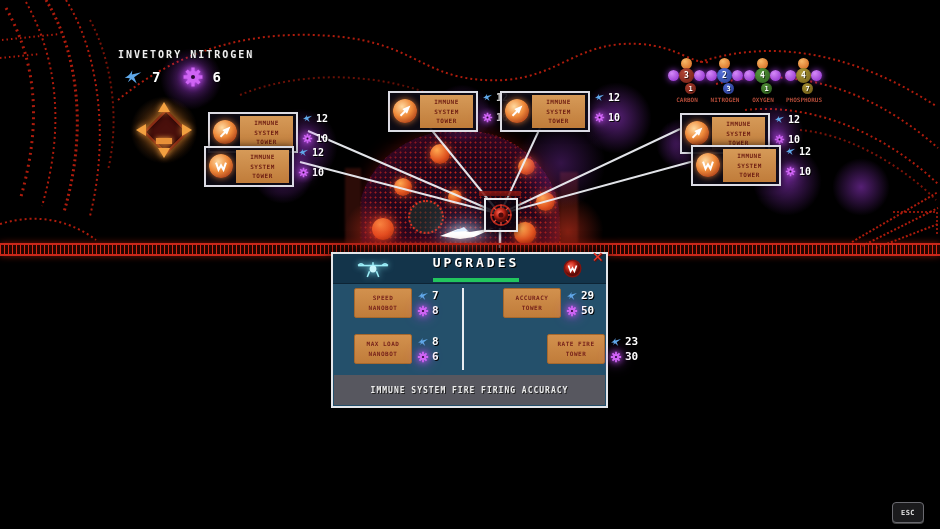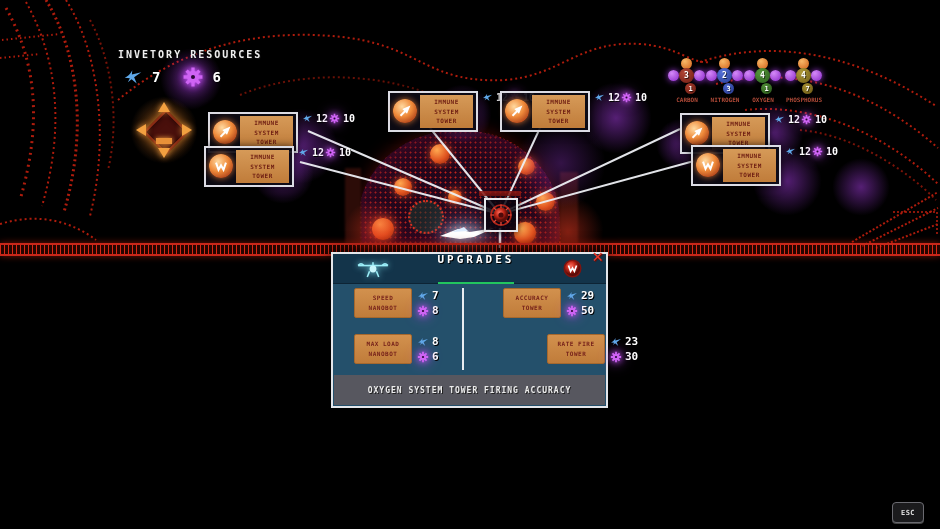--- a/index.html
+++ b/index.html
@@ -64,21 +64,21 @@
 
   
   .tt{position:absolute;display:flex;align-items:flex-start;gap:4px;}
   .tt-box{display:flex;align-items:center;background:rgba(13,11,20,.93);border:2px solid #dcdce4;
     padding:2px 3px;box-shadow:0 0 8px rgba(0,0,0,.65);cursor:pointer;}
   .tt-circle{width:24px;height:24px;border-radius:50%;flex:none;
     background:radial-gradient(circle at 38% 32%,#ffd9a0,#ef8a3a 45%,#b0431a 80%,#7a2a10);
     display:flex;align-items:center;justify-content:center;box-shadow:0 0 6px rgba(255,140,60,.75);}
   .tt-label{margin-left:3px;background:linear-gradient(#d69a58,#c07c3a);color:#6e1d12;
     font-size:6px;line-height:1.6;text-align:center;padding:2px 3px;width:47px;letter-spacing:.5px;}
-  .tt-costs{display:flex;flex-direction:row;gap:1px;margin-top:1px;}
+  .tt-costs{display:flex;flex-direction:column;gap:9px;margin-top:1px;}
   .cost-row{display:flex;align-items:center;gap:3px;color:#fff;font-size:10px;text-shadow:1px 1px 0 #000;}
   .gear-glow{filter:drop-shadow(0 0 3px #c050f0) drop-shadow(0 0 6px rgba(190,70,240,.8));}
 
   
   .mol{position:absolute;width:38px;height:50px;}
   .atom{position:absolute;border-radius:50%;display:flex;align-items:center;justify-content:center;color:#fff;}
   .a-top{left:13px;top:0;width:11px;height:11px;background:radial-gradient(circle at 35% 30%,#f8b868,#d06018);}
   .a-left{left:0;top:12px;width:11px;height:11px;}
   .a-right{left:26px;top:12px;width:11px;height:11px;}
   .a-purple{background:radial-gradient(circle at 35% 30%,#d489f8,#8a28c8);box-shadow:0 0 6px rgba(170,60,235,.9);}
@@ -93,21 +93,21 @@
   .mol-oxygen .a-bottom{background:radial-gradient(circle at 35% 30%,#4f8c36,#275418);}
   .mol-phosphorus .a-center{background:radial-gradient(circle at 35% 30%,#b09a38,#6e5c16);}
   .mol-phosphorus .a-bottom{background:radial-gradient(circle at 35% 30%,#a58f32,#655412);}
 
   
   .panel{left:331px;top:252px;width:273px;height:152px;background:#24506b;border:2px solid #e4e6ea;
     box-shadow:0 0 14px rgba(0,0,0,.85);}
   .panel-header{position:absolute;left:0;top:0;right:0;height:30px;background:#13344a;
     display:flex;align-items:center;justify-content:space-between;padding:0 24px;box-sizing:border-box;
     border-bottom:1px solid #0d2435;}
-  .panel-title{color:#fff;font-size:11px;letter-spacing:3px;border-bottom:2px solid #22c55e;padding-bottom:16px;
+  .panel-title{color:#fff;font-size:13px;letter-spacing:3px;border-bottom:4px solid #22c55e;padding-bottom:8px;
     text-shadow:1px 1px 0 #000;}
   .panel-close{position:absolute;right:3px;top:-7px;color:#e8392c;font-size:18px;line-height:1;
     text-shadow:1px 1px 0 #6e0e06;cursor:pointer;z-index:5;}
   .panel-divider{position:absolute;left:129px;top:34px;width:2px;height:82px;background:#e8ecf0;}
   .upg-row{position:absolute;display:flex;align-items:flex-start;gap:5px;}
   .upg-btn{width:58px;height:30px;background:linear-gradient(#d2914e,#c07c3a);border:1px solid #a5682e;
     border-radius:2px;color:#77231b;font-size:6px;font-weight:bold;letter-spacing:.5px;line-height:1.7;
     text-align:center;display:flex;align-items:center;justify-content:center;padding:1px 3px;box-sizing:border-box;
     font-family:inherit;cursor:pointer;}
   .upg-costs{display:flex;flex-direction:column;gap:2px;margin-top:1px;}
@@ -246,21 +246,21 @@
           <line x1="17" y1="17" x2="19.4" y2="19.4"></line>
         <line x1="19.4" y1="4.6" x2="17" y2="7"></line>
           <line x1="7" y1="17" x2="4.6" y2="19.4"></line>
       </g>
       <circle cx="12" cy="12" r="2.6" fill="#4e0a0a"></circle>
     </svg>
   </div>
 
   <div class="abs track"></div>
 
-  <div class="abs hud-sub">INVETORY RESOURCES</div>
+  <div class="abs hud-sub">INVETORY NITROGEN</div>
   <div class="abs hud-res">
     <svg width="22" height="20" viewBox="0 0 14 14" fill="#5fa8e8">
         <use href="#ic-bird"></use>
       </svg>
     <span class="num">7</span>
     <svg class="gear-glow" width="22" height="22" viewBox="0 0 14 14" fill="#cf64f4" stroke="#cf64f4" style="margin-left:14px">
         <use href="#ic-gear"></use>
       </svg>
     <span class="num">6</span>
   </div>
@@ -536,18 +536,18 @@
           </div>
         <div class="cost-row">
             <svg class="gear-glow" width="12" height="12" viewBox="0 0 14 14" fill="#cf64f4" stroke="#cf64f4">
               <use href="#ic-gear"></use>
             </svg>
             <span>30</span>
           </div>
       </div>
     </div>
 
-    <div class="panel-desc">OXYGEN SYSTEM TOWER FIRING ACCURACY</div>
+    <div class="panel-desc">IMMUNE SYSTEM FIRE FIRING ACCURACY</div>
   </div>
 
   <div class="abs esc-key">ESC</div>
 
 </div>
 
 </body></html>

